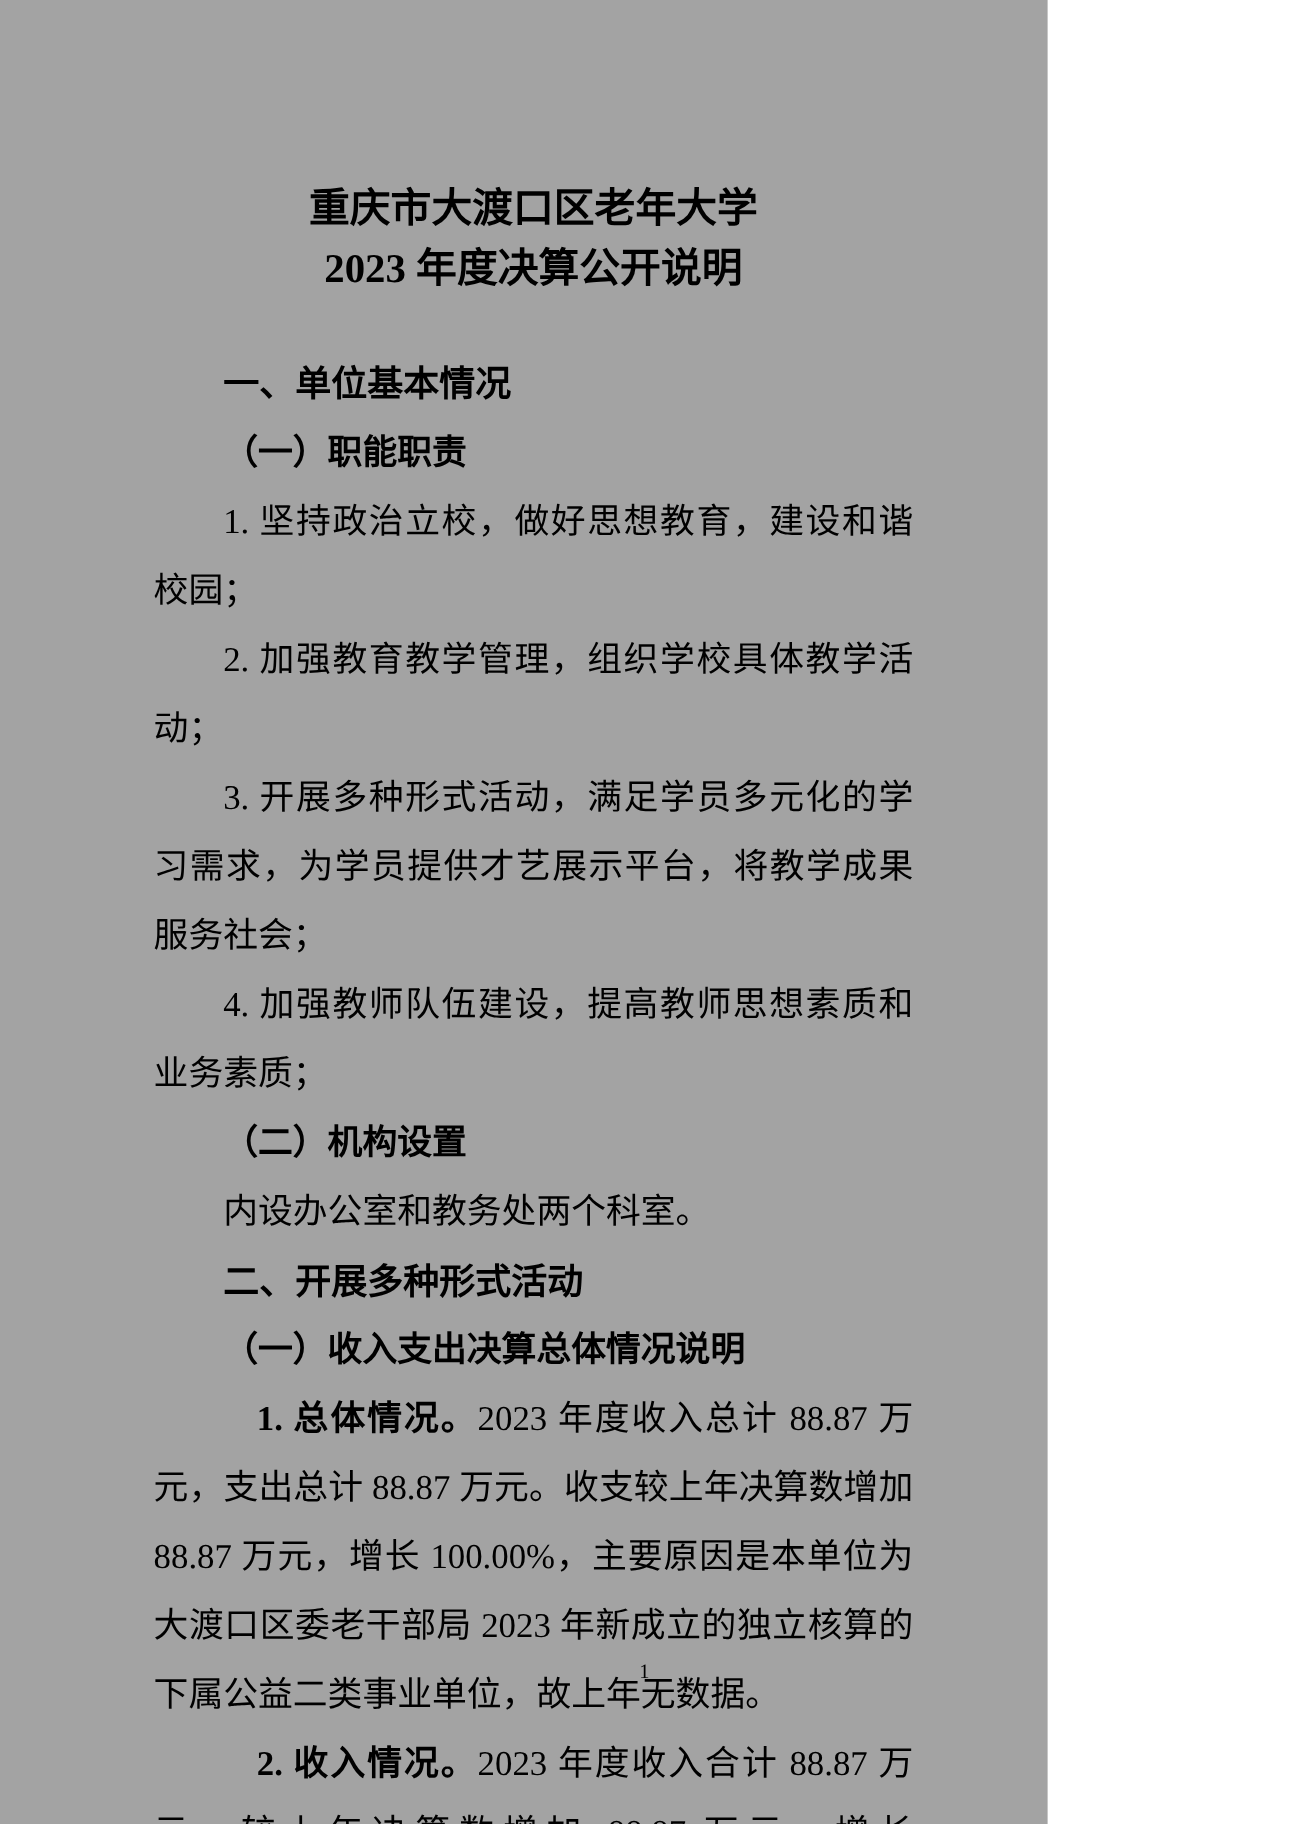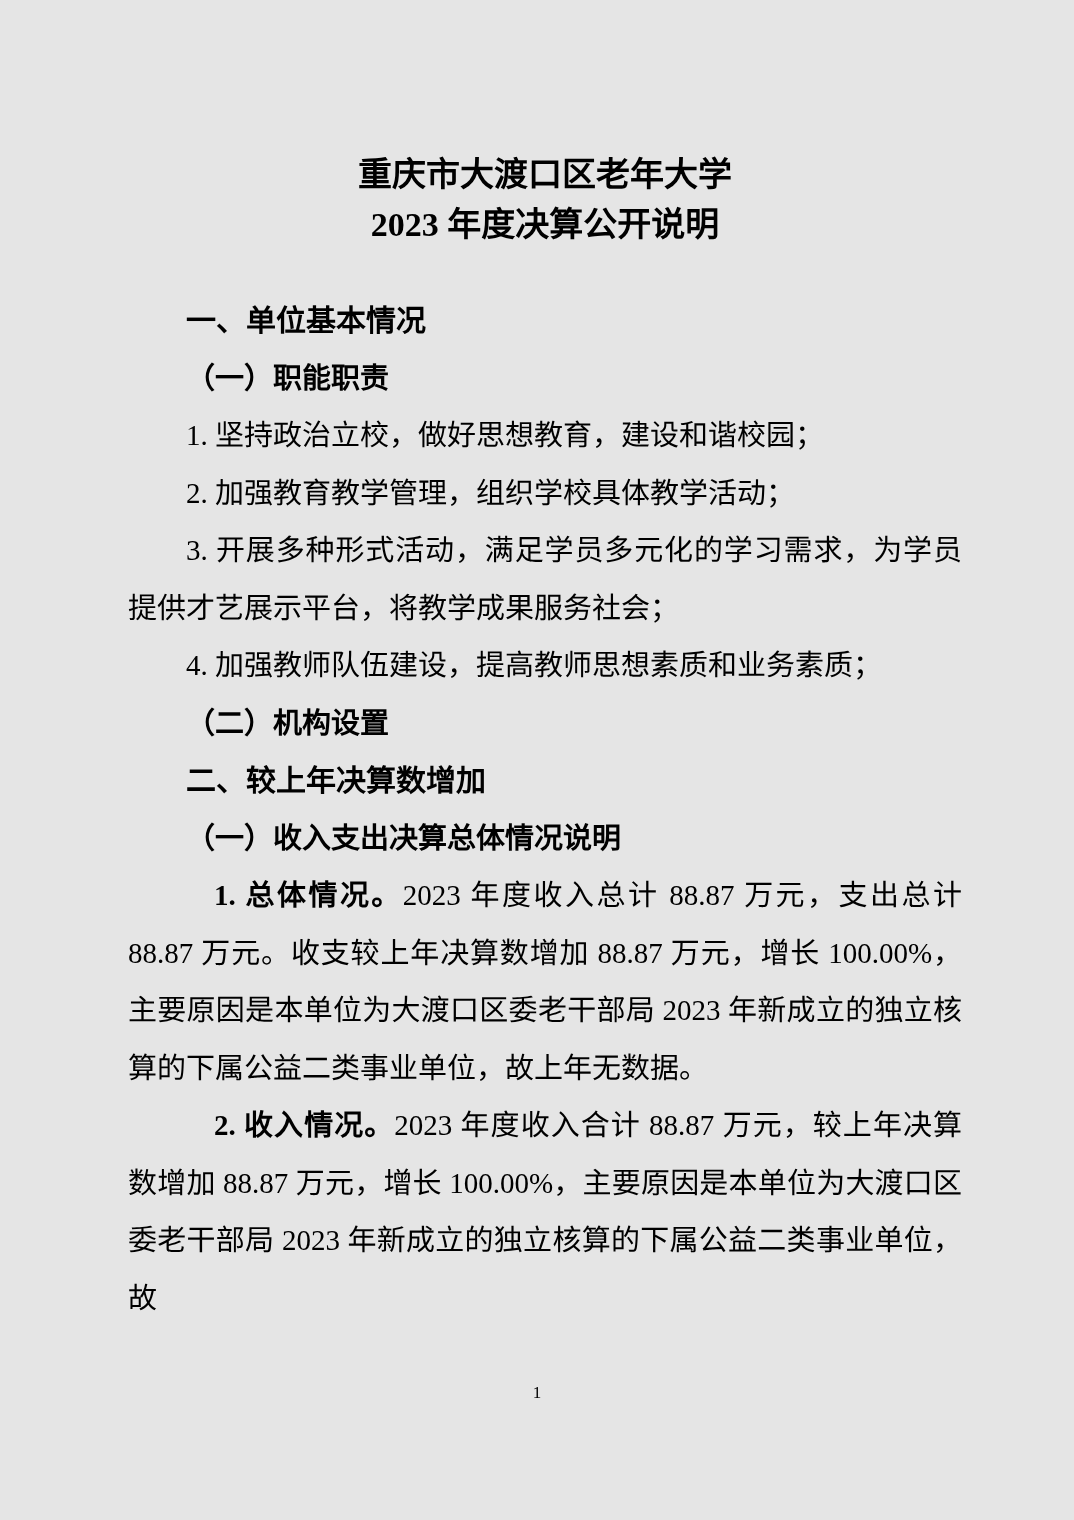--- a/index.html
+++ b/index.html
@@ -9,25 +9,25 @@
   }
   body {
     width: 1074px;
     height: 1520px;
     color: #000000;
     font-family: "Liberation Serif", "DejaVu Serif", serif;
     overflow: hidden;
   }
   .page {
     position: relative;
-    width: 1074px;
+    width: 873px;
     height: 1520px;
     box-sizing: border-box;
     padding: 150px 112px 0 128px;
-    background: #e5e5e5;
+    background: #a3a3a3;
   }
   .doc-title {
     text-align: center;
     font-weight: bold;
     font-size: 34px;
     line-height: 50px;
     margin: 0 0 42px 0;
     font-family: "Liberation Serif", "DejaVu Serif", serif;
   }
   .doc-title .title-line {
@@ -82,22 +82,23 @@
 
   <h3 class="block">（一）职能职责</h3>
 
   <p class="block">1. 坚持政治立校，做好思想教育，建设和谐校园；</p>
   <p class="block">2. 加强教育教学管理，组织学校具体教学活动；</p>
   <p class="block">3. 开展多种形式活动，满足学员多元化的学习需求，为学员提供才艺展示平台，将教学成果服务社会；</p>
   <p class="block">4. 加强教师队伍建设，提高教师思想素质和业务素质；</p>
 
   <h3 class="block">（二）机构设置</h3>
 
+  <p class="block">内设办公室和教务处两个科室。</p>
 
-  <h2 class="block">二、较上年决算数增加</h2>
+  <h2 class="block">二、开展多种形式活动</h2>
 
   <h3 class="block">（一）收入支出决算总体情况说明</h3>
 
   <p class="block"><span class="lead">1. 总体情况。</span><span>2023 年度收入总计 88.87 万元，支出总计 88.87 万元。收支较上年决算数增加 88.87 万元，增长 100.00%，主要原因是本单位为大渡口区委老干部局 2023 年新成立的独立核算的下属公益二类事业单位，故上年无数据。</span></p>
 
   <p class="block"><span class="lead">2. 收入情况。</span><span>2023 年度收入合计 88.87 万元，较上年决算数增加 88.87 万元，增长 100.00%，主要原因是本单位为大渡口区委老干部局 2023 年新成立的独立核算的下属公益二类事业单位，故</span></p>
 
   <div class="page-footer">1</div>
 
 </div>

